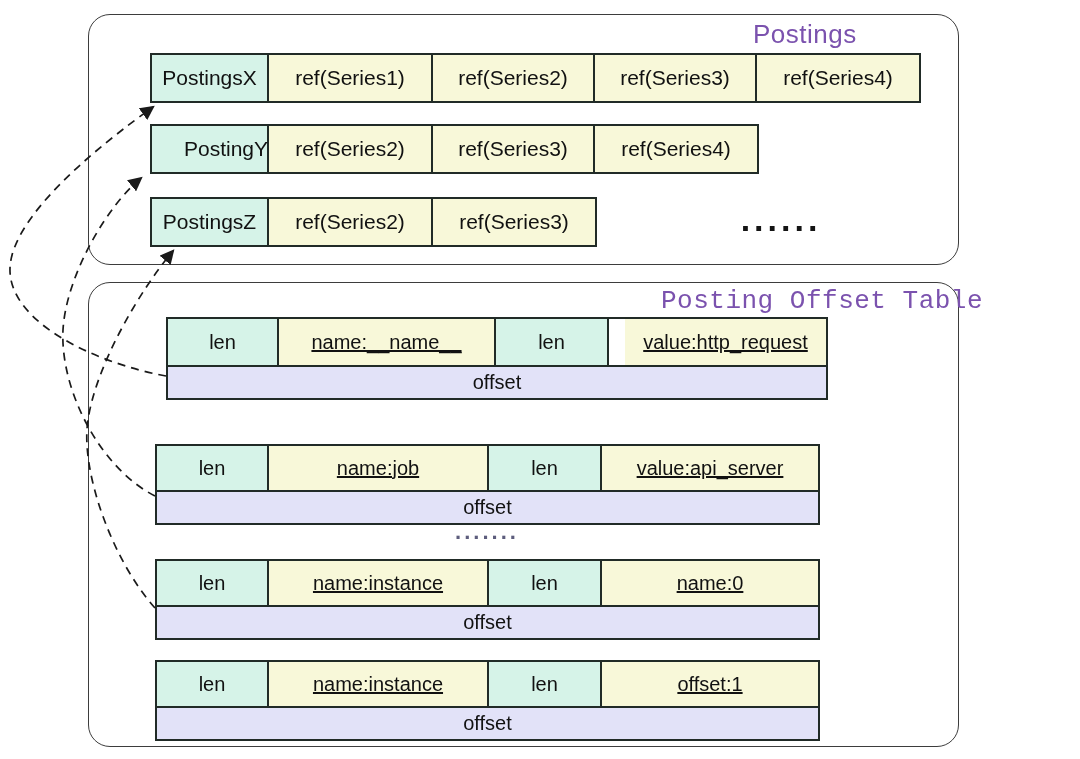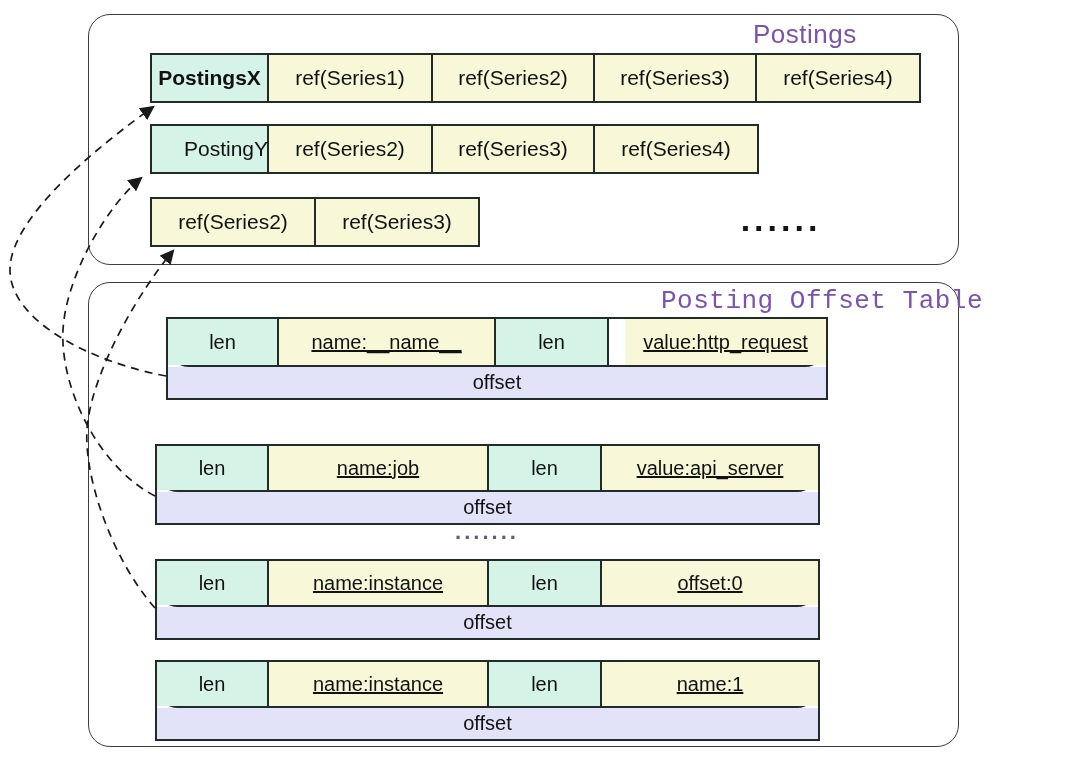--- a/index.html
+++ b/index.html
@@ -28,54 +28,55 @@
 
   .prow{position:absolute;display:flex;border:2px solid var(--cell-border);box-sizing:border-box;height:50px;background:#fff;}
   .cell{display:flex;align-items:center;justify-content:center;font-size:21px;box-sizing:border-box;border-right:2px solid var(--cell-border);white-space:nowrap;}
   .cell:last-child{border-right:none;}
   .cell.key{background:var(--key-cell);}
   .cell.ref{background:var(--ref-cell);}
   .cell.len{background:var(--key-cell);}
   .cell.name,.cell.value{background:var(--ref-cell);text-decoration:underline;}
 
   .otable{position:absolute;border:2px solid var(--cell-border);box-sizing:border-box;background:#fff;}
-  .orow{display:flex;box-sizing:border-box;border-bottom:2px solid var(--cell-border);border-radius:21px;}
+  .orow{display:flex;box-sizing:border-box;border-bottom:2px solid var(--cell-border);}
   .orow .cell{font-size:20px;}
   .offset-bar{display:flex;align-items:center;justify-content:center;background:var(--offset-bar);font-size:20px;}
 
   .dots-top{position:absolute;left:726px;top:200px;width:110px;text-align:center;font-size:34px;font-weight:bold;letter-spacing:4px;color:var(--dots-top);}
   .dots-mid{position:absolute;left:432px;top:519px;width:110px;text-align:center;font-size:22px;font-weight:bold;letter-spacing:3px;color:var(--dots-mid);}
 
   .arrow-layer{position:absolute;left:0;top:0;width:1080px;height:759px;pointer-events:none;}
   .arrow-path{fill:none;stroke:var(--arrow);stroke-width:1.7;stroke-dasharray:8 6;}
 </style>
 </head>
 <body>
 
 <div class="canvas">
 
   <div class="outer-box box-postings"></div>
   <div class="box-title title-postings">Postings</div>
 
   <div class="prow" style="left:150px;top:53px;">
-    <div class="cell key" style="width:117px;font-weight:bold;">PostingsX</div>
+    <div class="cell key" style="width:117px;">PostingsX</div>
     <div class="cell ref" style="width:164px;text-align:center;">ref(Series1)</div>
     <div class="cell ref" style="width:162px;">ref(Series2)</div>
     <div class="cell ref" style="width:162px;">ref(Series3)</div>
     <div class="cell ref" style="width:162px;">ref(Series4)</div>
   </div>
 
   <div class="prow" style="left:150px;top:124px;">
     <div class="cell key" style="width:117px;padding-left:33px;">PostingY</div>
     <div class="cell ref" style="width:164px;">ref(Series2)</div>
     <div class="cell ref" style="width:162px;">ref(Series3)</div>
     <div class="cell ref" style="width:162px;">ref(Series4)</div>
   </div>
 
   <div class="prow" style="left:150px;top:197px;">
+    <div class="cell key" style="width:117px;">PostingsZ</div>
     <div class="cell ref" style="width:164px;">ref(Series2)</div>
     <div class="cell ref" style="width:162px;">ref(Series3)</div>
   </div>
 
   <div class="dots-top">......</div>
 
   <div class="outer-box box-offset"></div>
   <div class="box-title title-offset">Posting Offset Table</div>
 
   <div class="otable" style="left:166px;top:317px;width:662px;">
@@ -98,31 +99,31 @@
     <div class="offset-bar" style="height:31px;">offset</div>
   </div>
 
   <div class="dots-mid">.......</div>
 
   <div class="otable" style="left:155px;top:559px;width:665px;">
     <div class="orow" style="height:46px;">
       <div class="cell len" style="width:112px;">len</div>
       <div class="cell name" style="width:220px;">name:instance</div>
       <div class="cell len" style="width:113px;">len</div>
-      <div class="cell value" style="flex:1;">offset:0</div>
+      <div class="cell value" style="flex:1;">name:0</div>
     </div>
     <div class="offset-bar" style="height:31px;">offset</div>
   </div>
 
   <div class="otable" style="left:155px;top:660px;width:665px;">
     <div class="orow" style="height:46px;">
       <div class="cell len" style="width:112px;">len</div>
       <div class="cell name" style="width:220px;">name:instance</div>
       <div class="cell len" style="width:113px;">len</div>
-      <div class="cell value" style="flex:1;">name:1</div>
+      <div class="cell value" style="flex:1;">offset:1</div>
     </div>
     <div class="offset-bar" style="height:31px;">offset</div>
   </div>
 
   <svg class="arrow-layer" viewBox="0 0 1080 759" xmlns="http://www.w3.org/2000/svg">
     <defs>
       <marker id="ah" viewBox="0 0 10 10" refX="8.5" refY="5" markerWidth="8.5" markerHeight="8.5" orient="auto">
         <path d="M0,0 L10,5 L0,10 z" style="fill:var(--arrow);"></path>
       </marker>
     </defs>

